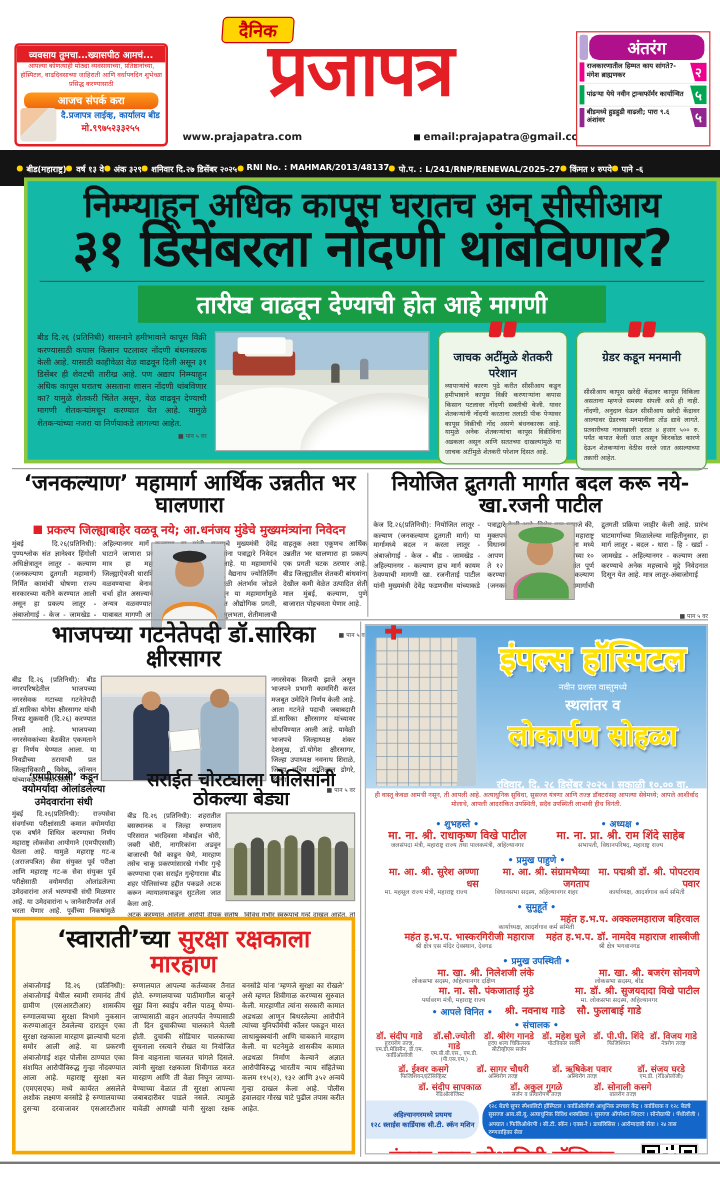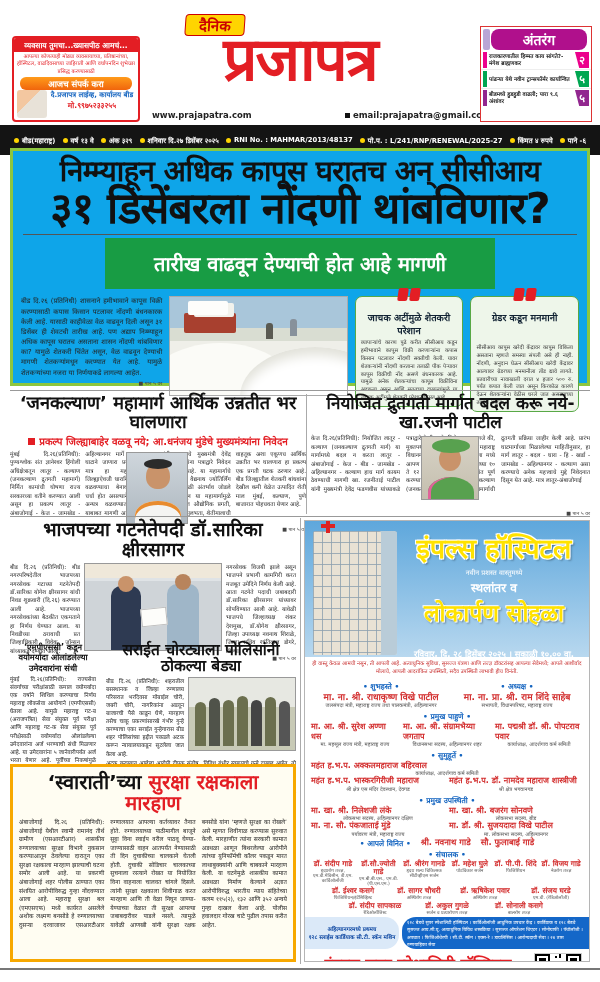--- a/index.html
+++ b/index.html
@@ -12,21 +12,21 @@
 .red{color:#e31e24}
 .cols3{column-count:3;column-gap:6px}
 .cols4{column-count:4;column-gap:5px}
 .dot{width:5px;height:5px;border-radius:50%;background:#ffd400;display:inline-block;margin-right:3px;flex:none}
 .sq{width:7px;height:7px;background:#e31e24;display:inline-block;margin-right:4px}
 .rule{background:#999}
 .qwrap{position:relative;background:#eef6ea;border:1px solid #58a846;border-radius:7px;padding:14px 5px 4px 5px;width:116px}
 .qmark{position:absolute;top:-9px;left:50%;transform:translateX(-50%);display:flex;gap:2px}
 .qmark i{width:10px;height:13px;background:#e31e24;border-radius:2px;display:block;transform:skewX(-8deg)}
 .lbl{color:#1565c0;font-size:7.5px;font-weight:bold;text-align:center;margin:3px 0 1px}
-.nm{color:#d32f2f;font-weight:bold;font-size:9px;line-height:1.15;text-align:left}
+.nm{color:#d32f2f;font-weight:bold;font-size:9px;line-height:1.15;text-align:right}
 .cap{color:#555;font-size:5.2px;text-align:center;line-height:1.2}
 .dnm{color:#d32f2f;font-weight:bold;font-size:7.3px;text-align:center;line-height:1.1}
 .dcap{color:#555;font-size:4.6px;text-align:center;line-height:1.15}
 .pre{white-space:pre-line}
 .sil{border-radius:6px 6px 0 0;position:absolute;bottom:4px}
 </style>
 </head>
 <body>
 
 <div class="abs" style="left:0;top:0;width:600px;height:125px">
@@ -61,21 +61,21 @@
       <span style="flex:none;width:14px;height:16px;background:#00a651;color:#fff;font-size:11px;font-weight:900;text-align:center;clip-path:polygon(0 0,100% 0,100% 100%,30% 100%)">५</span>
     </div>
     <div style="display:flex;align-items:center;gap:2px;padding:1px 2px">
       <span style="width:4px;height:16px;background:#92278f;flex:none"></span>
       <span style="flex:1;font-size:5.6px;font-weight:bold;line-height:1.25;color:#222">बीडमध्ये हुडहुडी वाढली; पारा ९.६ अंशांवर</span>
       <span style="flex:none;width:14px;height:16px;background:#92278f;color:#fff;font-size:11px;font-weight:900;text-align:center;clip-path:polygon(0 0,100% 0,100% 100%,30% 100%)">५</span>
     </div>
   </div>
 </div>
 
-<div class="abs" style="left:0;top:125px;width:600px;height:30px;background:#141414;display:flex;align-items:center;justify-content:space-between;padding:0 14px">
+<div class="abs" style="left:0;top:125px;width:600px;height:30px;background:#141414;display:flex;align-items:center;padding:0 14px">
   <span style="display:flex;align-items:center;color:#fff;font-size:6.8px;font-weight:bold">
       <i class="dot"></i>
       <span>बीड(महाराष्ट्र)</span>
     </span>
   <span style="display:flex;align-items:center;color:#fff;font-size:6.8px;font-weight:bold">
       <i class="dot"></i>
       <span>वर्ष १३ वे</span>
     </span>
   <span style="display:flex;align-items:center;color:#fff;font-size:6.8px;font-weight:bold">
       <i class="dot"></i>
@@ -96,25 +96,25 @@
   <span style="display:flex;align-items:center;color:#fff;font-size:6.8px;font-weight:bold">
       <i class="dot"></i>
       <span>किंमत ४ रुपये</span>
     </span>
   <span style="display:flex;align-items:center;color:#fff;font-size:6.8px;font-weight:bold">
       <i class="dot"></i>
       <span>पाने -६</span>
     </span>
 </div>
 
-<div class="abs" style="left:10px;top:148px;width:580px;height:238px;border:3px solid #8dc63f;background:#0ea5e9">
+<div class="abs" style="left:20px;top:148px;width:580px;height:238px;border:3px solid #8dc63f;background:#14b8a6">
   <div class="ctr" style="font-size:29px;font-weight:900;line-height:1.12;margin-top:4px;letter-spacing:-0.5px">निम्म्याहून अधिक कापूस घरातच अन् सीसीआय</div>
   <div class="ctr" style="font-size:43px;font-weight:900;line-height:1.02;letter-spacing:-1px">३१ डिसेंबरला नोंदणी थांबविणार?</div>
   <div style="height:1px;background:#555;margin:3px 10px"></div>
-  <div class="ctr" style="width:390px;margin:0 auto;background:#189c44;color:#fff;font-size:20px;font-weight:bold;padding:12px 0">तारीख वाढवून देण्याची होत आहे मागणी</div>
+  <div class="ctr" style="width:390px;margin:0 auto;background:#189c44;color:#fff;font-size:20px;font-weight:bold;padding:2px 0">तारीख वाढवून देण्याची होत आहे मागणी</div>
 
   <div style="display:flex;gap:7px;padding:7px 8px 0 8px;align-items:flex-start">
     <div style="width:152px">
       <div class="jt" style="font-size:6.8px;line-height:1.5;color:#222">बीड दि.२६ (प्रतिनिधी) शासनाने हमीभावाने कापूस विक्री करण्यासाठी कपास किसान पटलावर नोंदणी बंधनकारक केली आहे. यासाठी काहीवेळा वेळ वाढवून दिली असून ३१ डिसेंबर ही शेवटची तारीख आहे. पण अद्याप निम्म्याहून अधिक कापूस घरातच असताना शासन नोंदणी थांबविणार का? यामुळे शेतकरी चिंतेत असून, वेळ वाढवून देण्याची मागणी शेतकऱ्यांमधून करण्यात येत आहे. यामुळे शेतकऱ्यांच्या नजरा या निर्णयाकडे लागल्या आहेत.</div>
       <div style="text-align:right;font-size:5px;color:#444;margin-top:2px">■ पान ५ वर</div>
     </div>
 
     <div style="width:192px;height:100px;position:relative;overflow:hidden;border:1px solid #aaa;background:linear-gradient(#a9c6da 0 32%,#d9ddd2 32% 45%,#efefe9 45%)">
       <div class="abs" style="left:14px;top:16px;width:52px;height:20px;background:#a8402f;border-radius:2px"></div>
       <div class="abs" style="left:18px;top:4px;width:40px;height:14px;background:#fdfdfb;border-radius:2px;box-shadow:6px 2px 0 #f2f2ec"></div>

